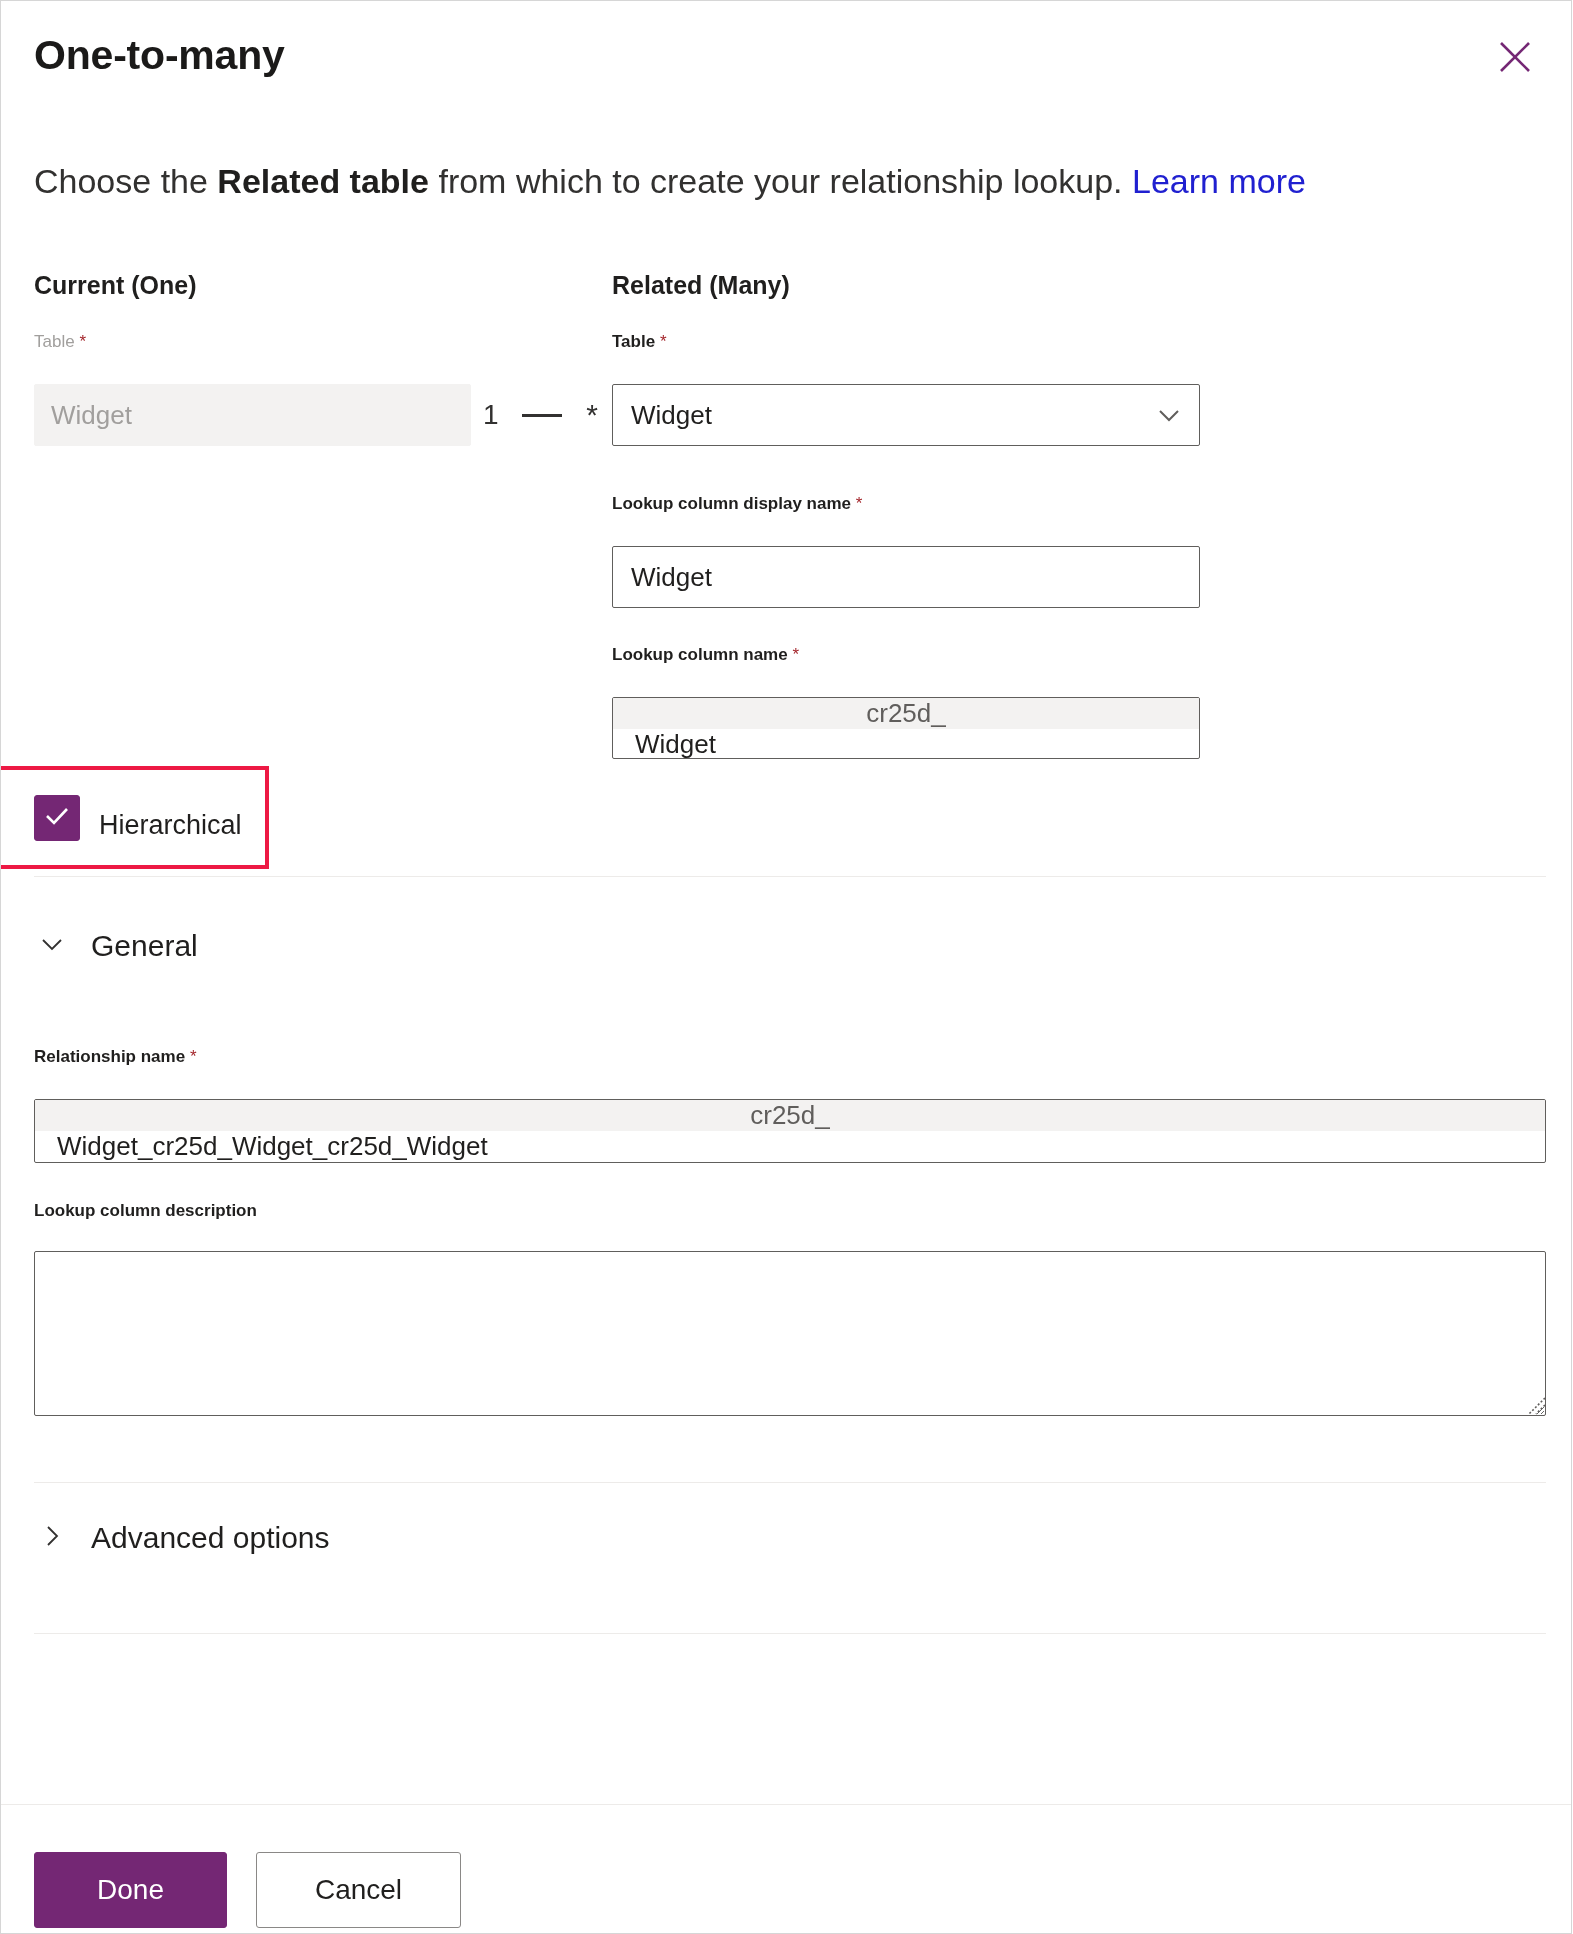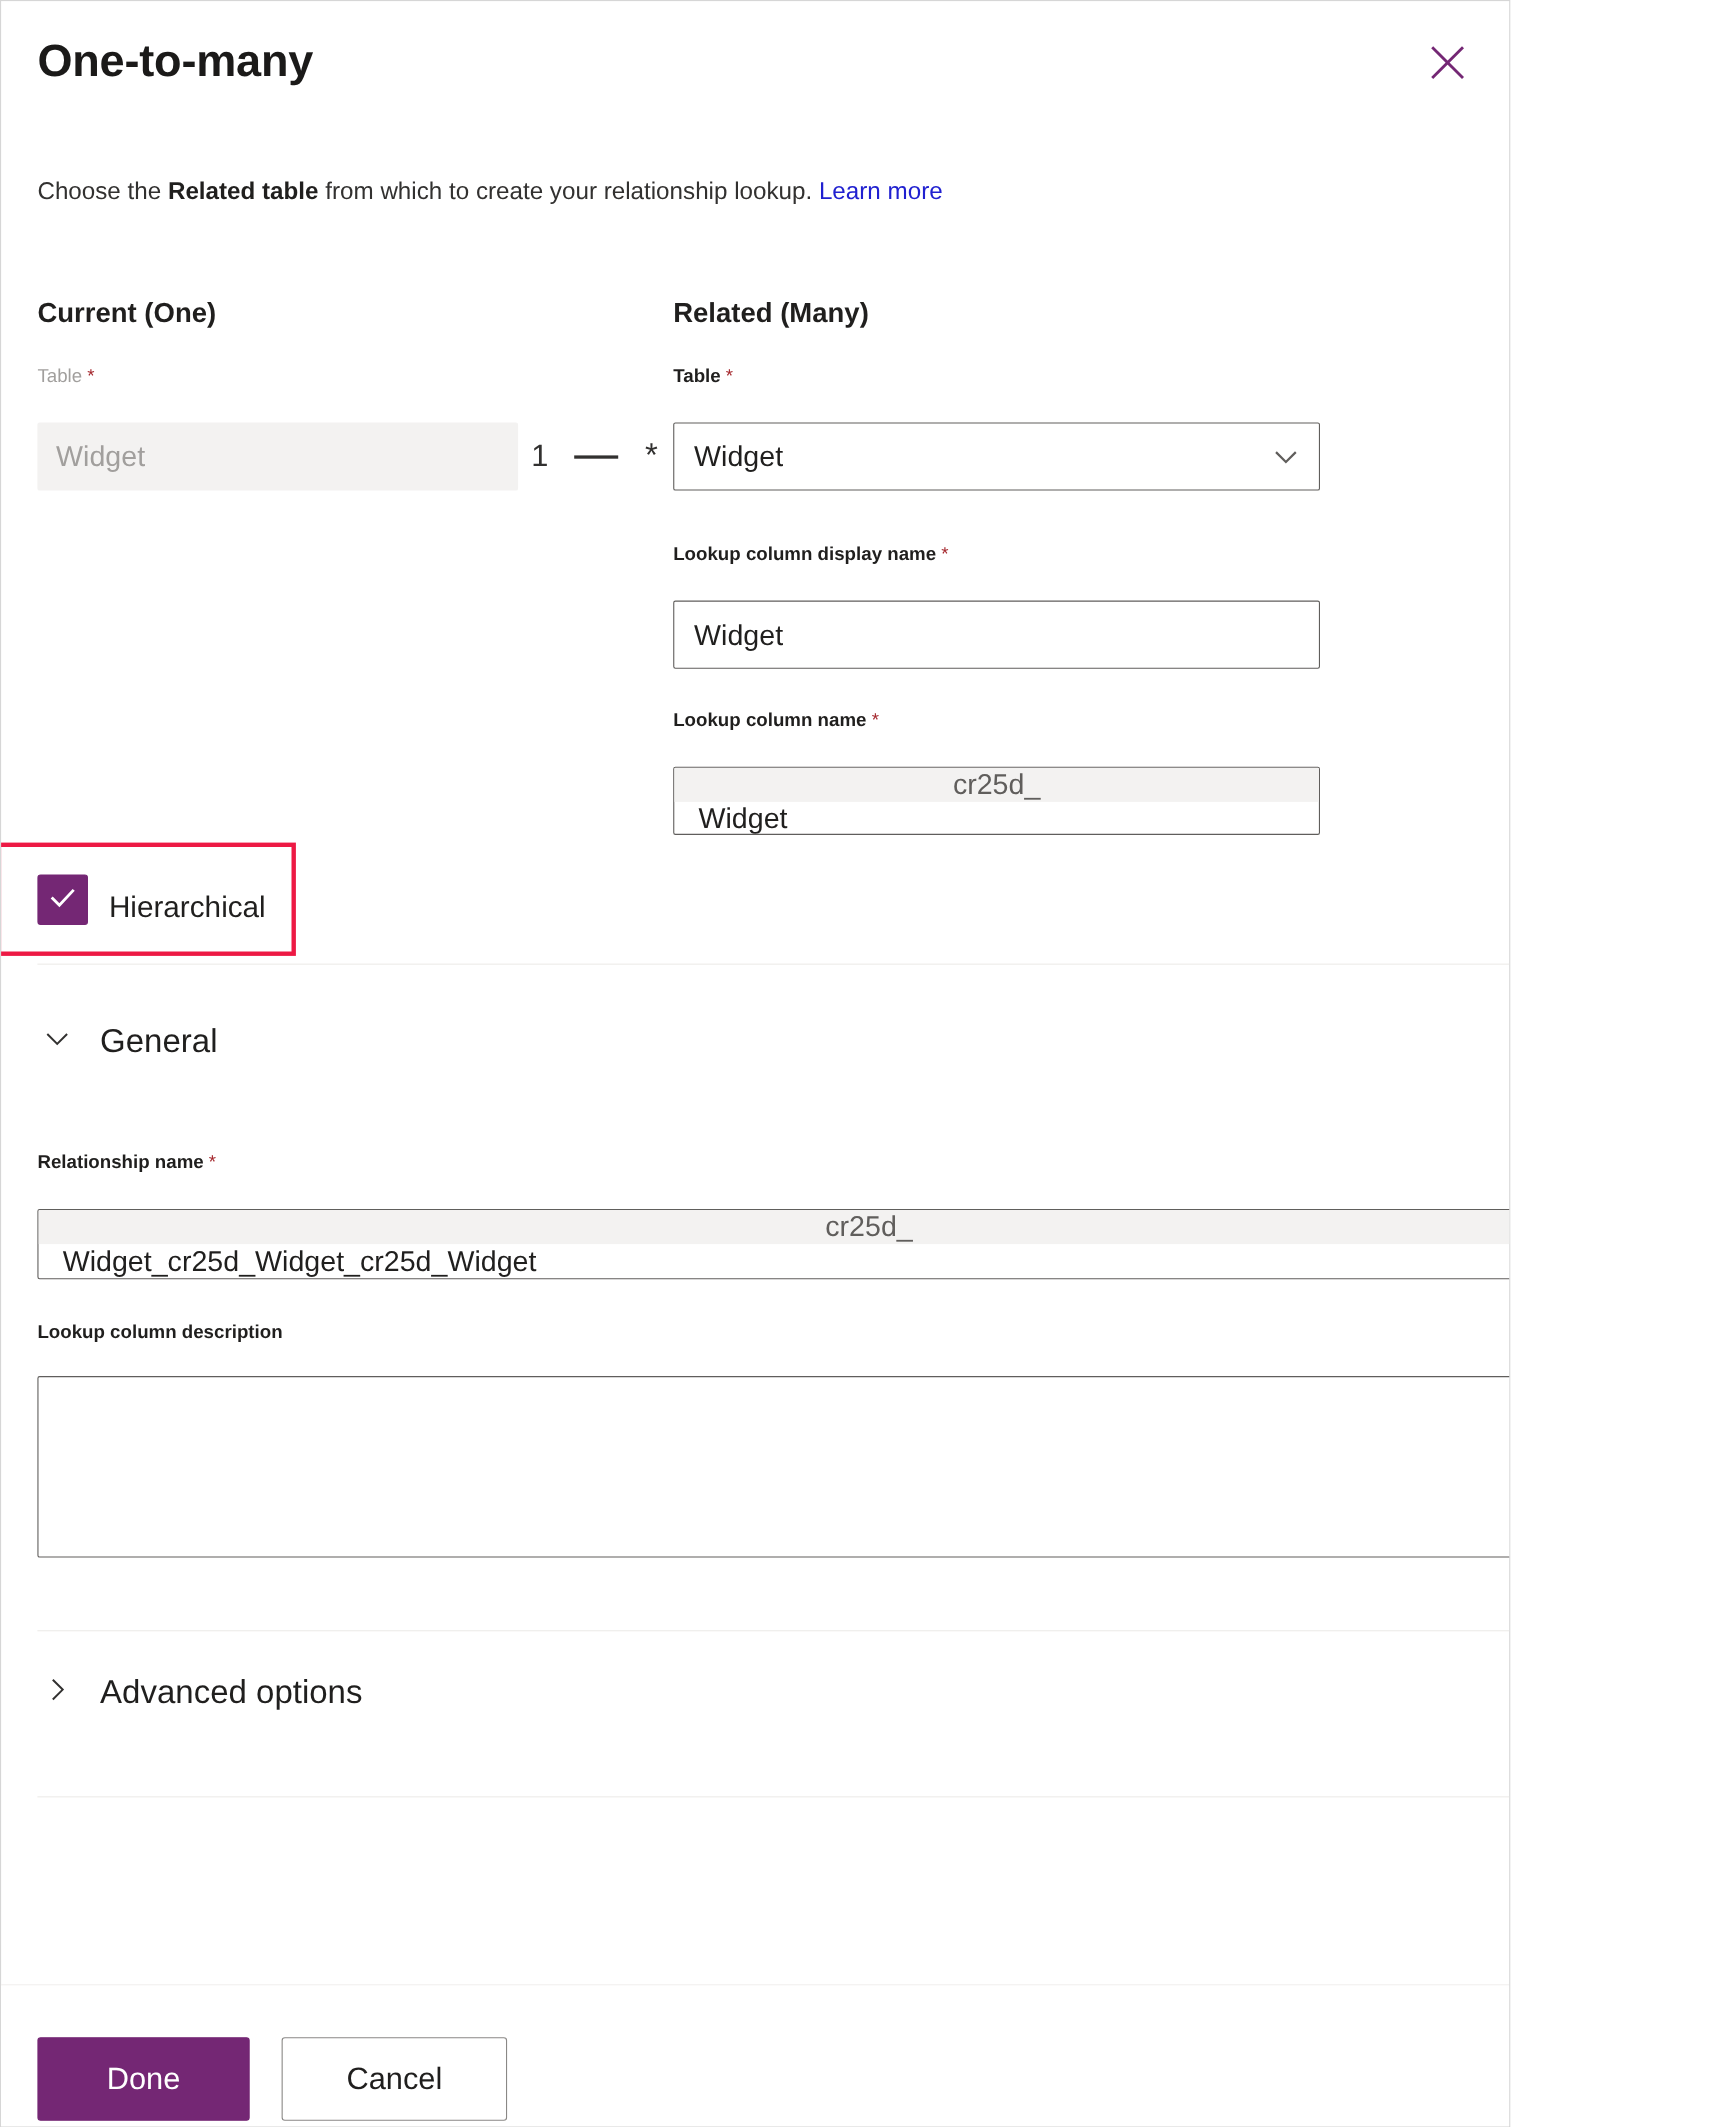--- a/index.html
+++ b/index.html
@@ -5,21 +5,21 @@
 <style>
   * { box-sizing: border-box; }
   html, body {
     margin: 0;
     padding: 0;
     background: #ffffff;
     font-family: "Liberation Sans", sans-serif;
   }
   .panel {
     position: relative;
-    width: 1373px;
+    width: 1572px;
     height: 1934px;
     background: #ffffff;
     border: 1px solid #d6d6d6;
     overflow: hidden;
   }
 
   
   .header {
     position: absolute;
     left: 0; top: 0;
@@ -49,21 +49,21 @@
     border: none;
     cursor: pointer;
     padding: 0;
   }
   .close-btn svg { display: block; }
 
   .subtitle {
     position: absolute;
     left: 33px;
     top: 158px;
-    font-size: 22px;
+    font-size: 34px;
     color: #323130;
     line-height: 1.35;
     white-space: nowrap;
   }
   .subtitle b { font-weight: 700; color: #201f1e; }
   .subtitle a {
     color: #2020d0;
     text-decoration: none;
   }
 

